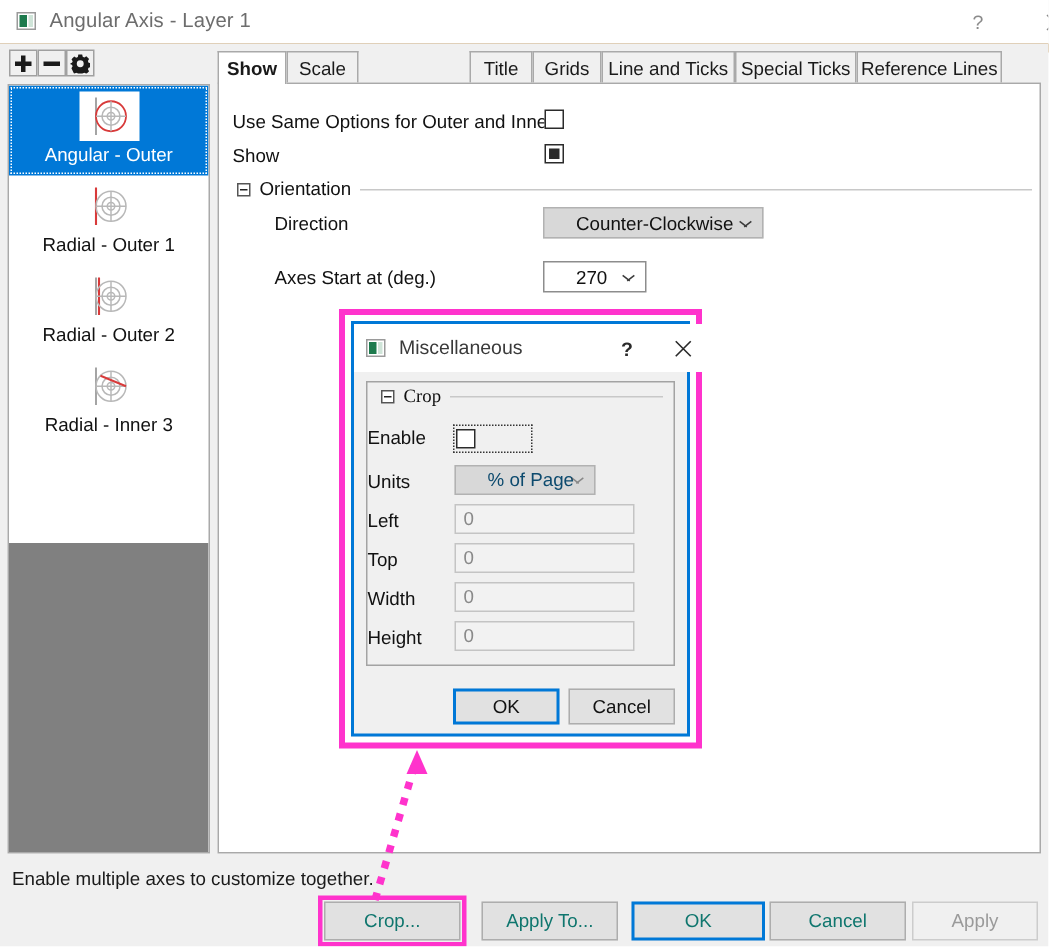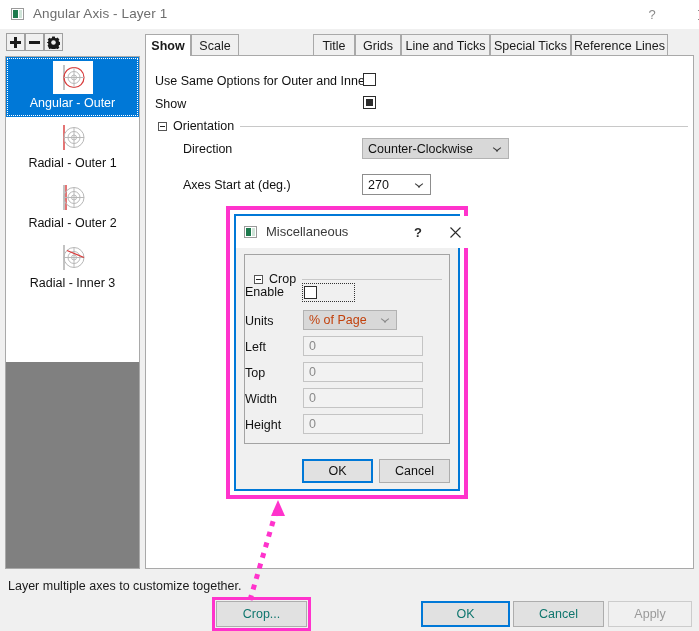--- a/index.html
+++ b/index.html
@@ -246,21 +246,21 @@
   }
   .combo {
     position: absolute;
     box-sizing: border-box;
     border: 1px solid #8d8d8d;
     background: #ffffff;
     display: flex;
     align-items: center;
     font-size: 12.5px;
     color: #111111;
-    padding-left: 5px;
+    padding-left: 21px;
   }
   .combo.grey {
     background: #d8d8d8;
     border-color: #b2b2b2;
   }
   .combo .chev {
     position: absolute;
     right: 7px; top: 50%;
     margin-top: -2px;
     width: 8px; height: 5px;
@@ -564,23 +564,24 @@
       <span class="chev"></span>
     </div>
 
     <div class="row-label" style="left:37px; top:122px;">Axes Start at (deg.)</div>
     <div class="combo" style="left:216px; top:118px; width:69px; height:21px;">
       <span>270</span>
       <span class="chev"></span>
     </div>
   </div>
 
-  <div id="status-text">Layer multiple axes to customize together.</div>
+  <div id="status-text">Enable multiple axes to customize together.</div>
 
   <div class="btm-btn" style="left:216px; width:91px;">Crop...</div>
+  <div class="btm-btn" style="left:321px; width:91px;">Apply To...</div>
   <div class="btm-btn primary" style="left:421px; width:89px;">OK</div>
   <div class="btm-btn" style="left:513px; width:91px;">Cancel</div>
   <div class="btm-btn disabled" style="left:608px; width:84px;">Apply</div>
   <div id="crop-highlight"></div>
 
   <svg id="arrow-svg">
     <line x1="250" y1="600" x2="277" y2="508" stroke="#ff33cc" stroke-width="5" stroke-dasharray="5,6" stroke-linecap="butt"></line>
     <path d="M278 500 L271 516 L285 516 Z" fill="#ff33cc"></path>
   </svg>
 
@@ -597,35 +598,35 @@
       <div id="misc-help">?</div>
       <div id="misc-close">
         <svg width="13" height="13" viewBox="0 0 13 13">
             <path d="M1.5 1.5 L11.5 11.5 M11.5 1.5 L1.5 11.5" stroke="#2b2b2b" stroke-width="1.1" fill="none"></path>
           </svg>
       </div>
     </div>
 
     <div id="misc-body">
 
-      <div class="group-head" style="left:9px; top:17px; width:188px;">
+      <div class="group-head" style="left:9px; top:2px; width:188px;font-family:Liberation Serif, serif;">
         <span class="collapse-box"></span>
         <span class="group-title">Crop</span>
         <span class="group-rule" style="flex:1;"></span>
       </div>
 
       <div class="misc-label" style="left:0px; top:30px; width:52px;">Enable</div>
       <div style="position:absolute; left:0; top:26px; width:120px; height:22px;">
         <div id="enable-focus"></div>
         <div id="enable-cb"></div>
       </div>
 
       <div class="misc-label" style="left:0px; top:59px; width:52px;">Units</div>
       <div class="combo grey" style="left:58px; top:55px; width:94px; height:20px;">
-        <span style="color:#c2410c;">% of Page</span>
+        <span style="color:#0c4a6e;">% of Page</span>
         <span class="chev" style="opacity:.5;"></span>
       </div>
 
       <div class="misc-label" style="left:0px; top:85px; width:52px;">Left</div>
       <div class="misc-field" style="left:58px; top:81px; width:120px; height:20px;">
         <span>0</span>
       </div>
 
       <div class="misc-label" style="left:0px; top:111px; width:52px;">Top</div>
       <div class="misc-field" style="left:58px; top:107px; width:120px; height:20px;">

